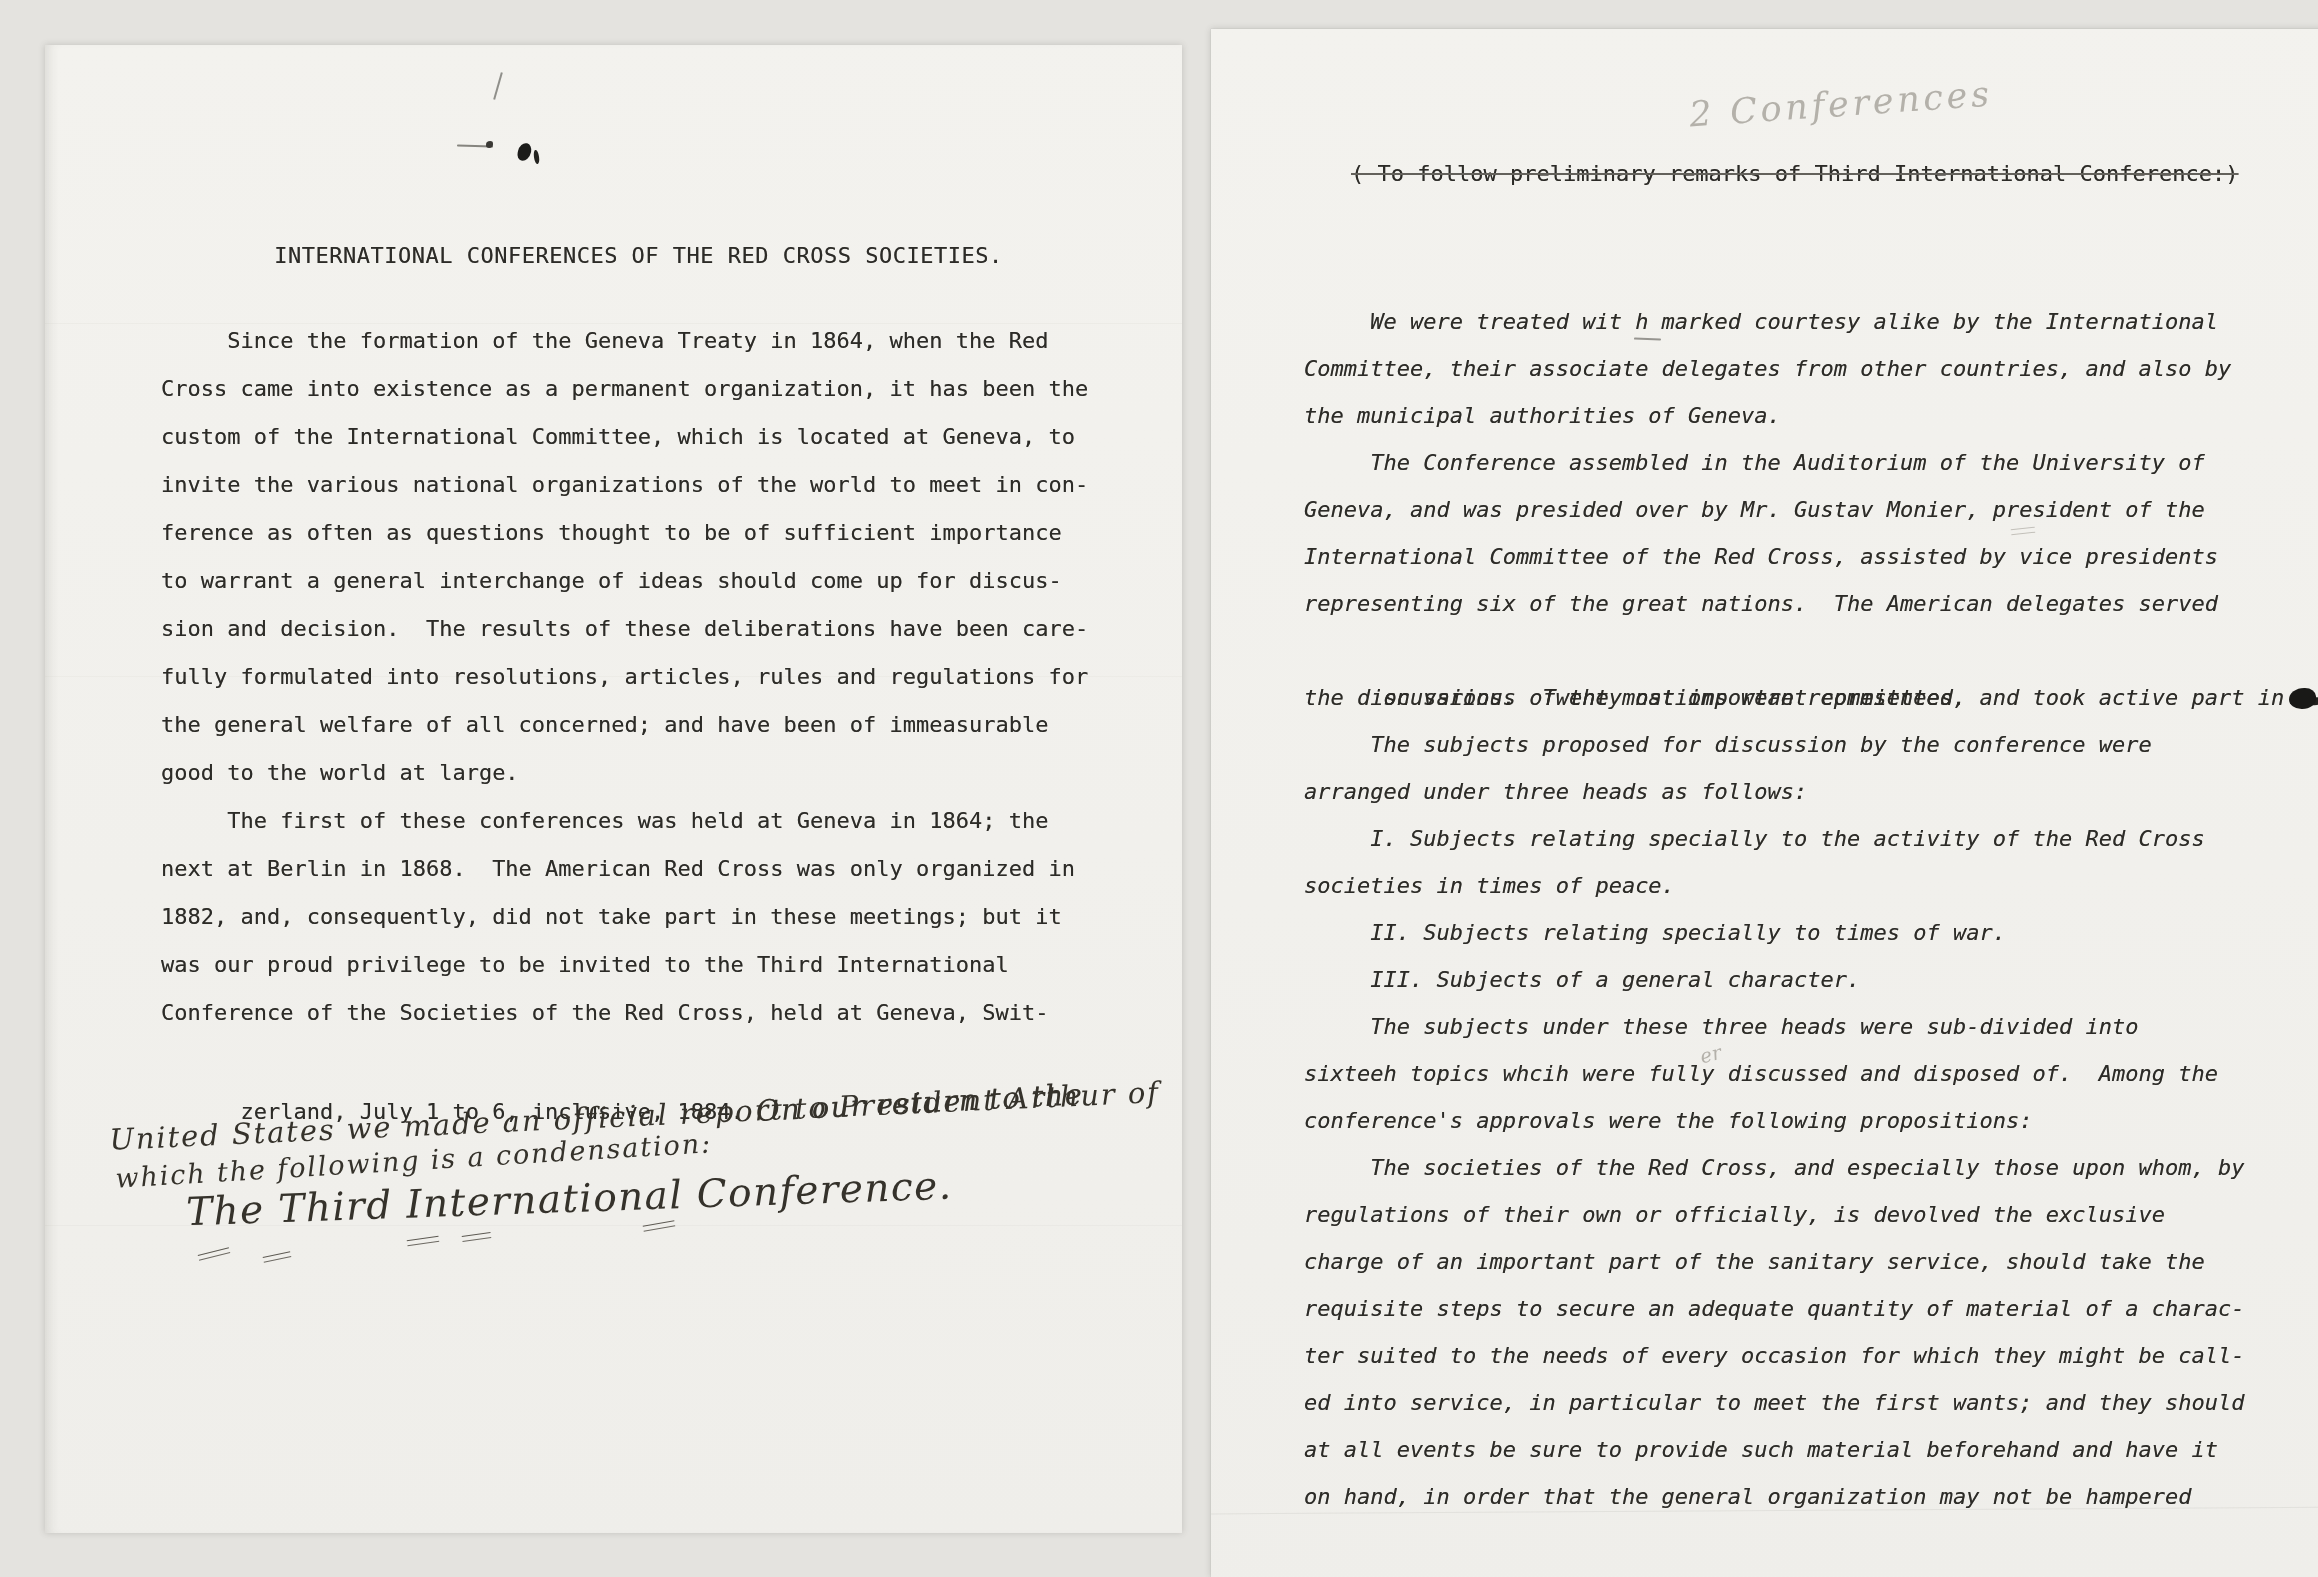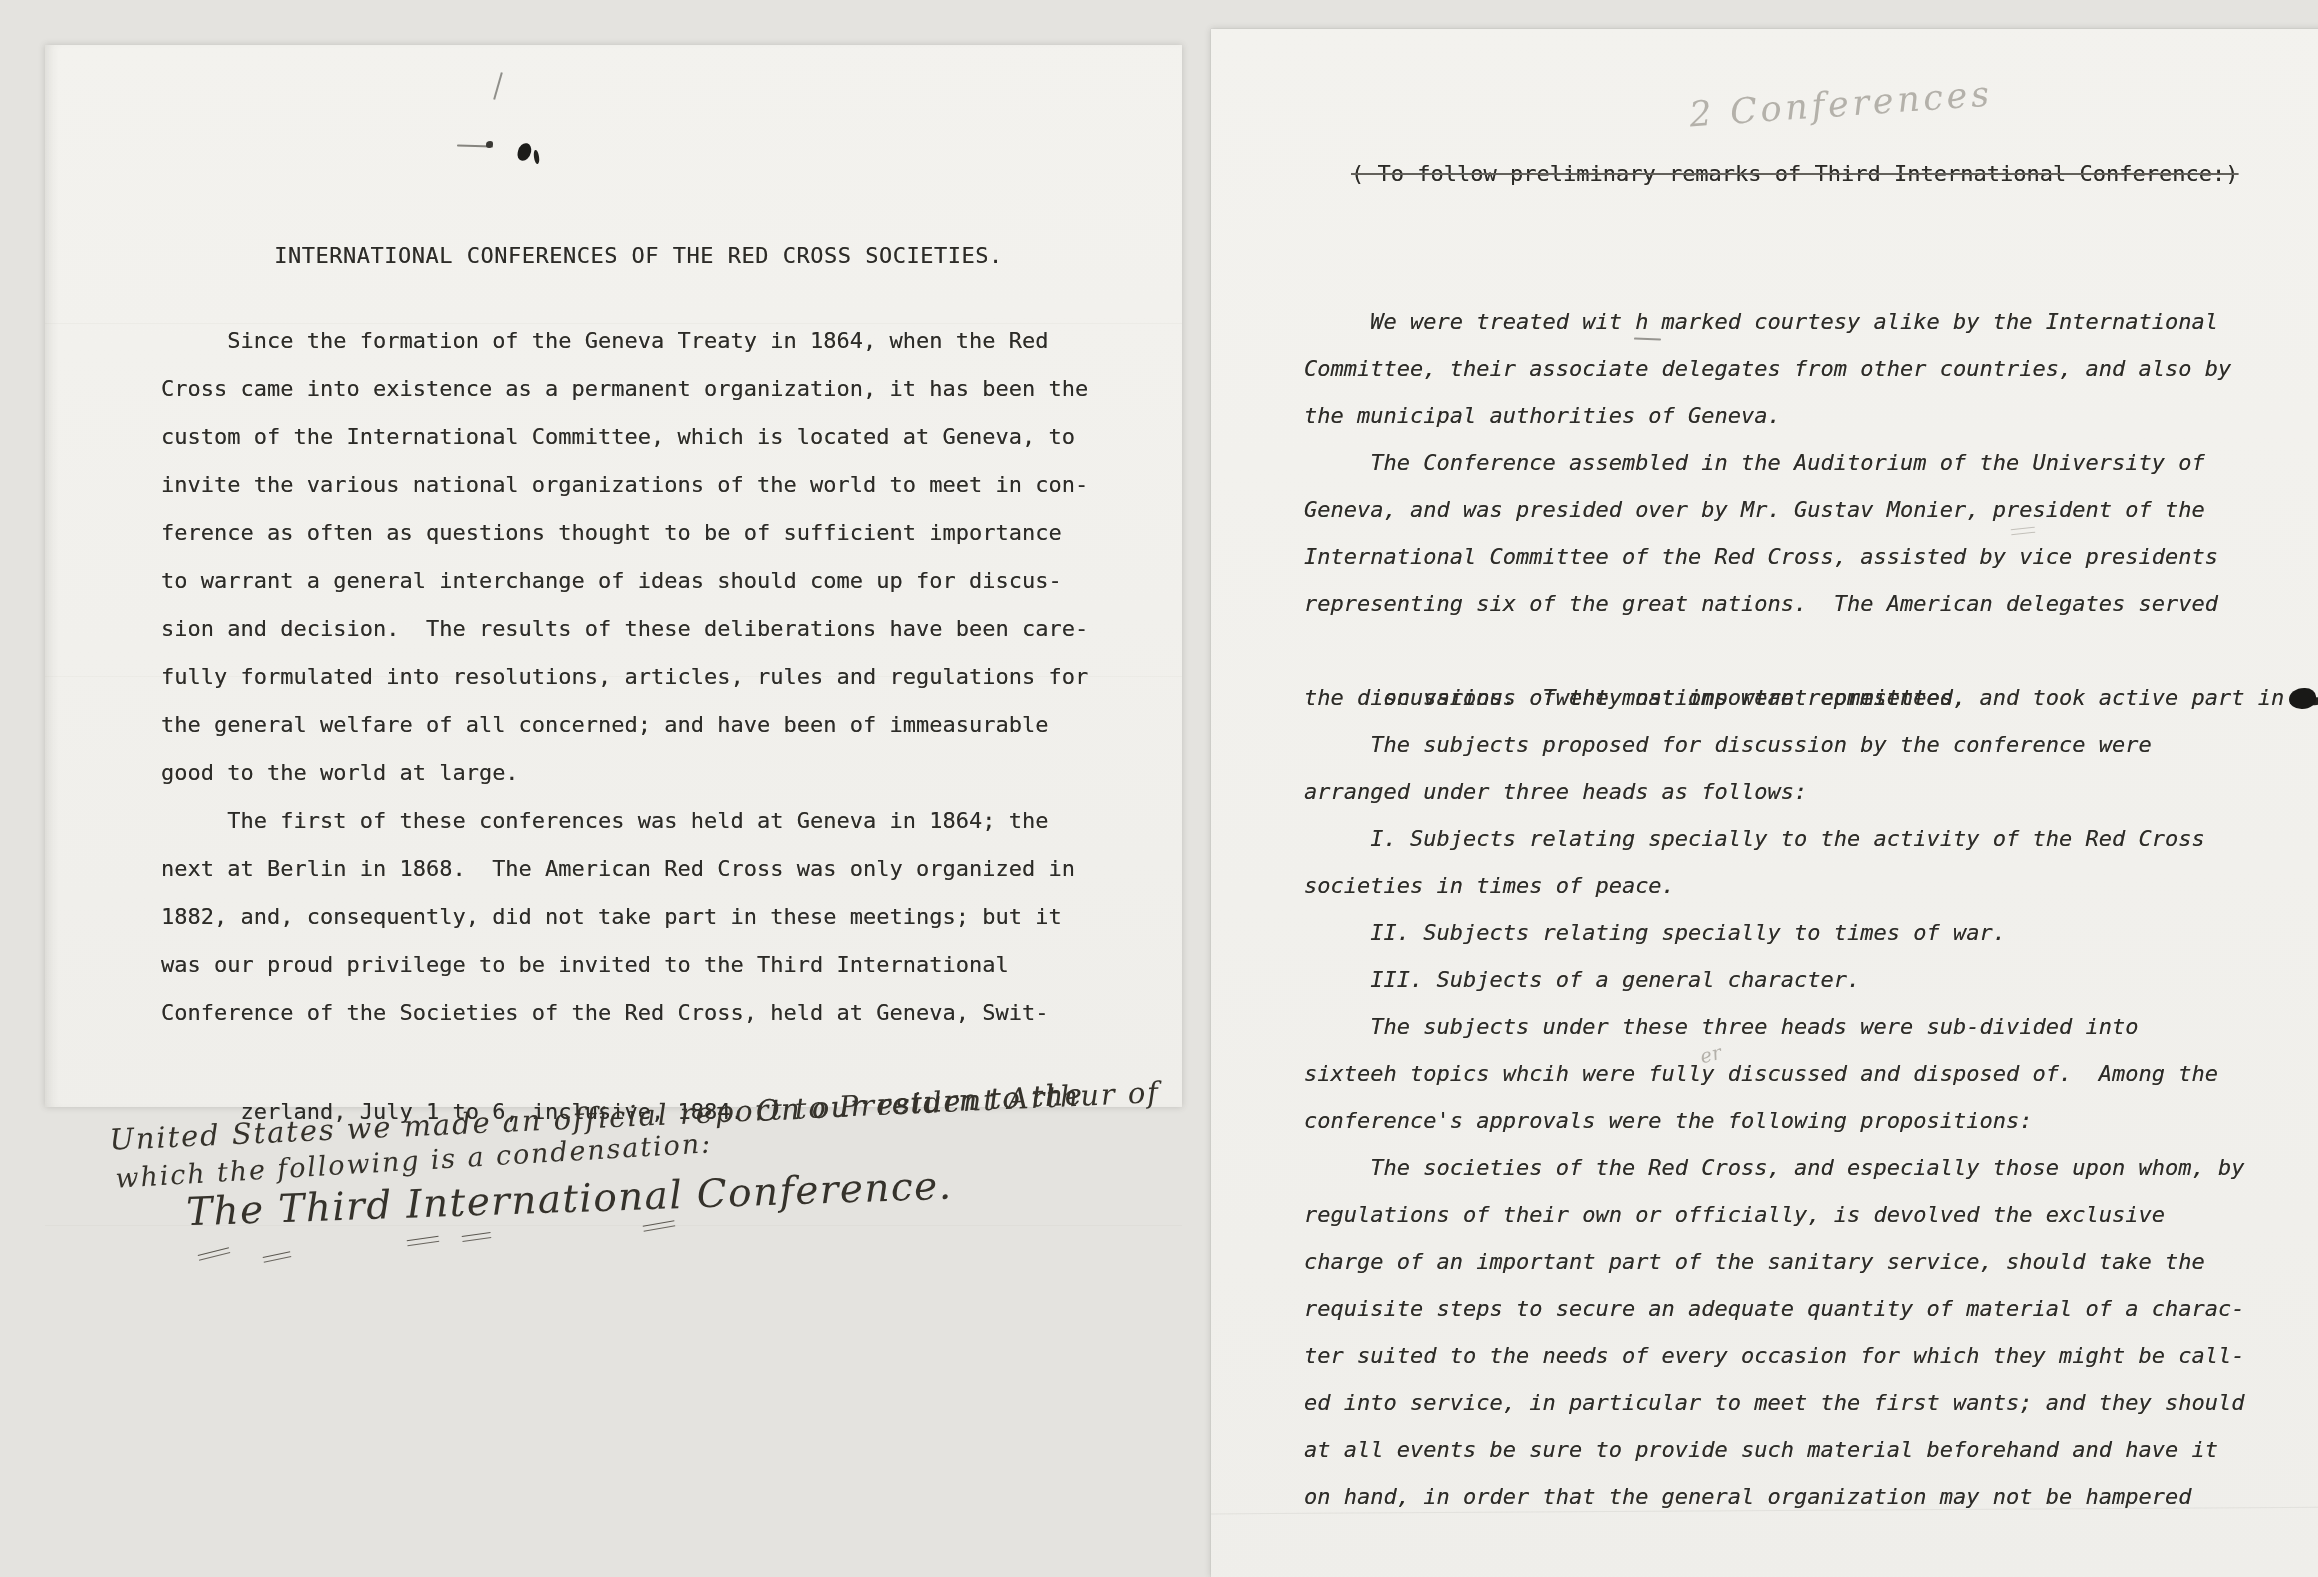--- a/index.html
+++ b/index.html
@@ -6,21 +6,21 @@
   body{
     width:2399px;height:1577px;position:relative;overflow:hidden;
     background:#e4e3df;
     font-family:"DejaVu Sans Mono",monospace;
   }
   .page{
     position:absolute;
     background:linear-gradient(178deg,#f3f2ee 0%,#f1f0ec 55%,#efeeea 100%);
     box-shadow:0 0 6.5px rgba(70,66,58,.22), 0 0 0.9px rgba(70,66,58,.25);
   }
-  #left-page{left:45px;top:45px;width:1137px;height:1062px;
+  #left-page{left:45px;top:45px;width:1137px;height:1488px;
     box-shadow:0 0 6.5px rgba(70,66,58,.22), inset 10.2px 0 12px -7.4px rgba(60,58,50,.14);}
   #right-page{left:1211px;top:29px;width:1137px;height:1548px;}
   .mono{
     font-family:"DejaVu Sans Mono",monospace;font-size:22px;color:#2c2b27;
     white-space:pre;text-shadow:0 0 0.5px rgba(44,42,38,.5);
   }
   .lines{position:absolute;}
   .tl{height:48px;line-height:48px;}
   #right-body .tl{height:47px;line-height:47px;font-style:italic;}
   .title{letter-spacing:0.5px;text-align:center;}

